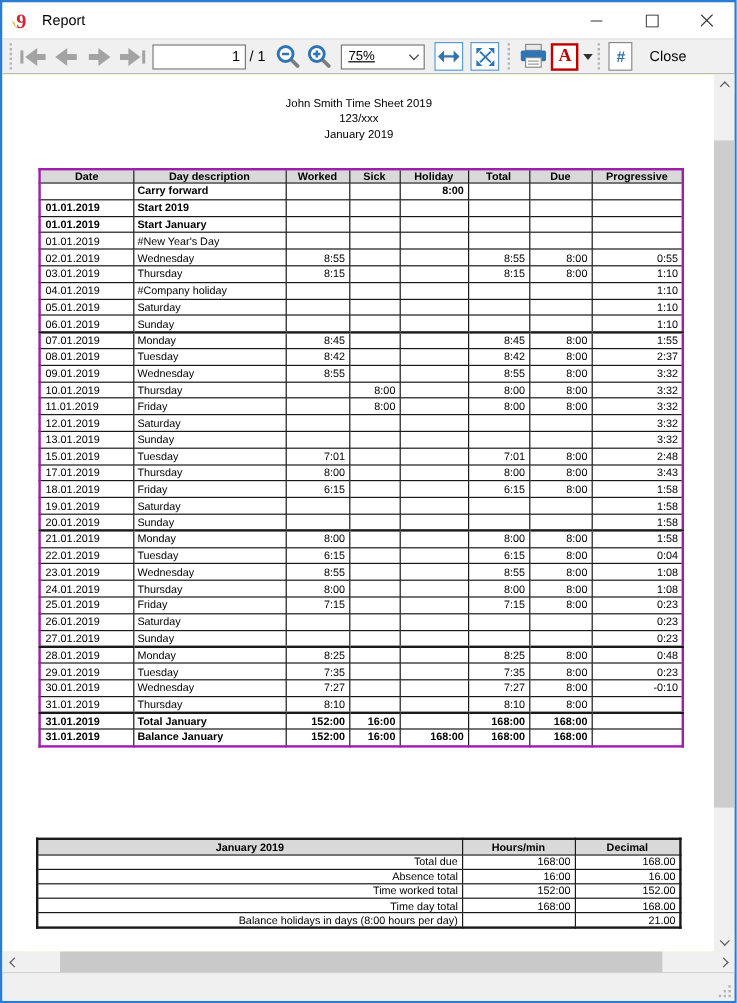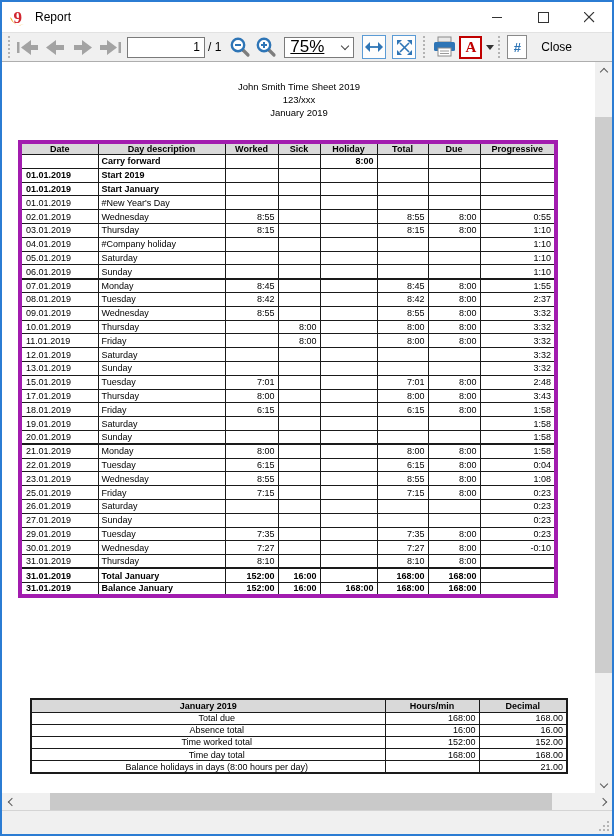--- a/index.html
+++ b/index.html
@@ -19,21 +19,21 @@
   .toolbar { height:30px; background:#f0f0f0; border-top:1px solid #e2e2e2; border-bottom:1px solid #aeaeae;
              display:flex; align-items:center; flex:0 0 auto; padding:0 2px; }
   .grip { width:3px; height:22px; border-left:2px dotted #b3b3b3; margin:0 4px; }
   .tb-btn { height:26px; display:flex; align-items:center; justify-content:center; padding:0 2px; background:transparent; border:none; }
   .nav-btn { padding:0 1px; }
   .page-input { width:78px; height:21px; border:1px solid #7a7a7a; font-size:12px; text-align:right;
                 padding:0 4px; margin:0 3px 0 4px; font-family:"Liberation Sans",sans-serif; }
   .page-total { font-size:12px; color:#000; margin-right:6px; }
   .combo { width:70px; height:21px; border:1px solid #7a7a7a; background:#fff; display:flex; align-items:center;
            padding:0 5px; margin:0 5px; }
-  .combo-label { font-size:17px; flex:1;text-decoration:underline; }
+  .combo-label { font-size:11px; flex:1;text-decoration:underline; }
   .chev { display:inline-block; width:6px; height:6px; border-left:1.5px solid #444; border-bottom:1.5px solid #444; }
   .chev.down { transform:rotate(-45deg); margin-top:-3px; }
   .fit-btn { width:24px; height:24px; border:1px solid #5b9bd5; background:#fdfdfd; display:flex;
              align-items:center; justify-content:center; margin:0 3px; padding:0; }
   .pdf-wrap { display:flex; align-items:center; }
   .pdf-btn { width:23px; height:23px; border:2px solid #c00000; background:#fff; display:flex; align-items:center;
              justify-content:center; font-family:"Liberation Serif",serif; font-weight:bold; font-size:15px; color:#c00000; }
   .dd-arrow { width:0; height:0; border-left:4px solid transparent; border-right:4px solid transparent;
               border-top:5px solid #333; margin-left:4px; }
   .doc-icon { width:20px; height:24px; border:1px solid #8a8a8a; background:#fff; display:flex; align-items:center;
@@ -44,32 +44,32 @@
   
   .content { position:relative; height:731px; flex:0 0 auto; background:#bef264; }
   .page-area { position:absolute; left:0; top:0; width:593px; height:731px; background:#fff; overflow:hidden; }
 
   .rpt-title { position:absolute; top:18px; left:28px; width:538px; text-align:center; font-size:9.5px;
                color:#000; line-height:13px; }
 
   table.rpt { border-collapse:collapse; table-layout:fixed; }
   table.rpt td, table.rpt th { border:1px solid #1a1a1a; font-size:9px; padding:0 3px; overflow:hidden;
                                white-space:nowrap; color:#000; }
-  .main-tbl { position:absolute; top:78px; left:16px; width:536px; border:4px solid #a21caf; }
+  .main-tbl { position:absolute; top:78px; left:30px; width:536px; border:2px solid #a21caf; }
   .main-tbl th { background:#d9d9d9; height:11px; font-size:8.5px; font-weight:bold; text-align:center; }
   .main-tbl td { height:13.8px; text-align:right; }
   .main-tbl td:nth-child(1), .main-tbl td:nth-child(2) { text-align:left; }
   .main-tbl td:nth-child(1) { padding-left:4px; }
   .main-tbl tr.b td { font-weight:bold; }
   .main-tbl tr.sep td { border-top:2px solid #1a1a1a; }
 
   .sum-tbl { position:absolute; top:636px; left:28px; width:536px; border:2px solid #1a1a1a; }
   .sum-tbl th { background:#d9d9d9; height:13px; font-weight:bold; text-align:center; }
   .sum-tbl td { height:12.2px; text-align:right; }
-  .sum-tbl td:nth-child(1) { text-align:center;padding-left:20px; }
+  .sum-tbl td:nth-child(1) { text-align:right;padding-left:20px; }
 
   
   .v-scroll { position:absolute; right:0; top:0; width:17px; height:731px; background:#f0f0f0; }
   .v-thumb { position:absolute; left:0; top:55px; width:17px; height:556px; background:#cdcdcd; }
   .sb-arrow { position:absolute; width:17px; height:17px; display:flex; align-items:center; justify-content:center;
               background:#f0f0f0; }
   .chev.up    { transform:rotate(135deg);  margin-top:3px; }
   .chev.downb { transform:rotate(-45deg);  margin-top:-2px; }
   .chev.left  { transform:rotate(45deg);   margin-left:2px; }
   .chev.right { transform:rotate(-135deg); margin-left:-2px; }
@@ -479,20 +479,30 @@
               <td>23.01.2019</td>
               <td>Wednesday</td>
               <td>8:55</td>
               <td></td>
               <td></td>
               <td>8:55</td>
               <td>8:00</td>
               <td>1:08</td>
             </tr>
             <tr class="">
+              <td>24.01.2019</td>
+              <td>Thursday</td>
+              <td>8:00</td>
+              <td></td>
+              <td></td>
+              <td>8:00</td>
+              <td>8:00</td>
+              <td>1:08</td>
+            </tr>
+            <tr class="">
               <td>25.01.2019</td>
               <td>Friday</td>
               <td>7:15</td>
               <td></td>
               <td></td>
               <td>7:15</td>
               <td>8:00</td>
               <td>0:23</td>
             </tr>
             <tr class="">
@@ -507,20 +517,30 @@
             </tr>
             <tr class="">
               <td>27.01.2019</td>
               <td>Sunday</td>
               <td></td>
               <td></td>
               <td></td>
               <td></td>
               <td></td>
               <td>0:23</td>
+            </tr>
+            <tr class=" sep">
+              <td>28.01.2019</td>
+              <td>Monday</td>
+              <td>8:25</td>
+              <td></td>
+              <td></td>
+              <td>8:25</td>
+              <td>8:00</td>
+              <td>0:48</td>
             </tr>
             <tr class="">
               <td>29.01.2019</td>
               <td>Tuesday</td>
               <td>7:35</td>
               <td></td>
               <td></td>
               <td>7:35</td>
               <td>8:00</td>
               <td>0:23</td>

